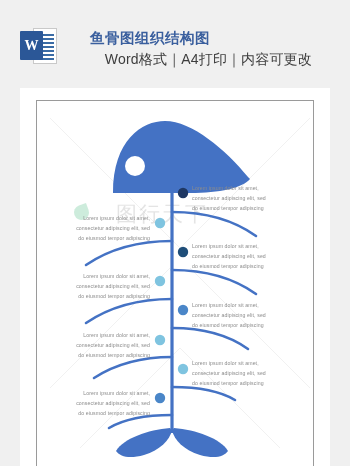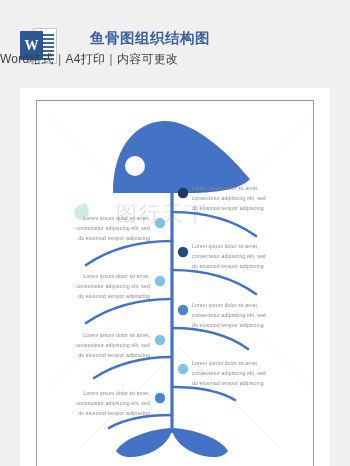--- a/index.html
+++ b/index.html
@@ -69,23 +69,23 @@
     text-align: center;
     color: #3a5f9e;
     font-size: 14.5px;
     font-weight: bold;
     letter-spacing: 0.5px;
   }
   .subtitle {
     position: absolute;
     left: 0; top: 51px;
     width: 312px;
-    text-align: left;
+    text-align: right;
     color: #3d3d3d;
-    font-size: 12px;
+    font-size: 14px;
     letter-spacing: 0.2px;
   }
 
   
   .page {
     position: absolute;
     left: 20px;
     top: 88px;
     width: 310px;
     height: 378px;

